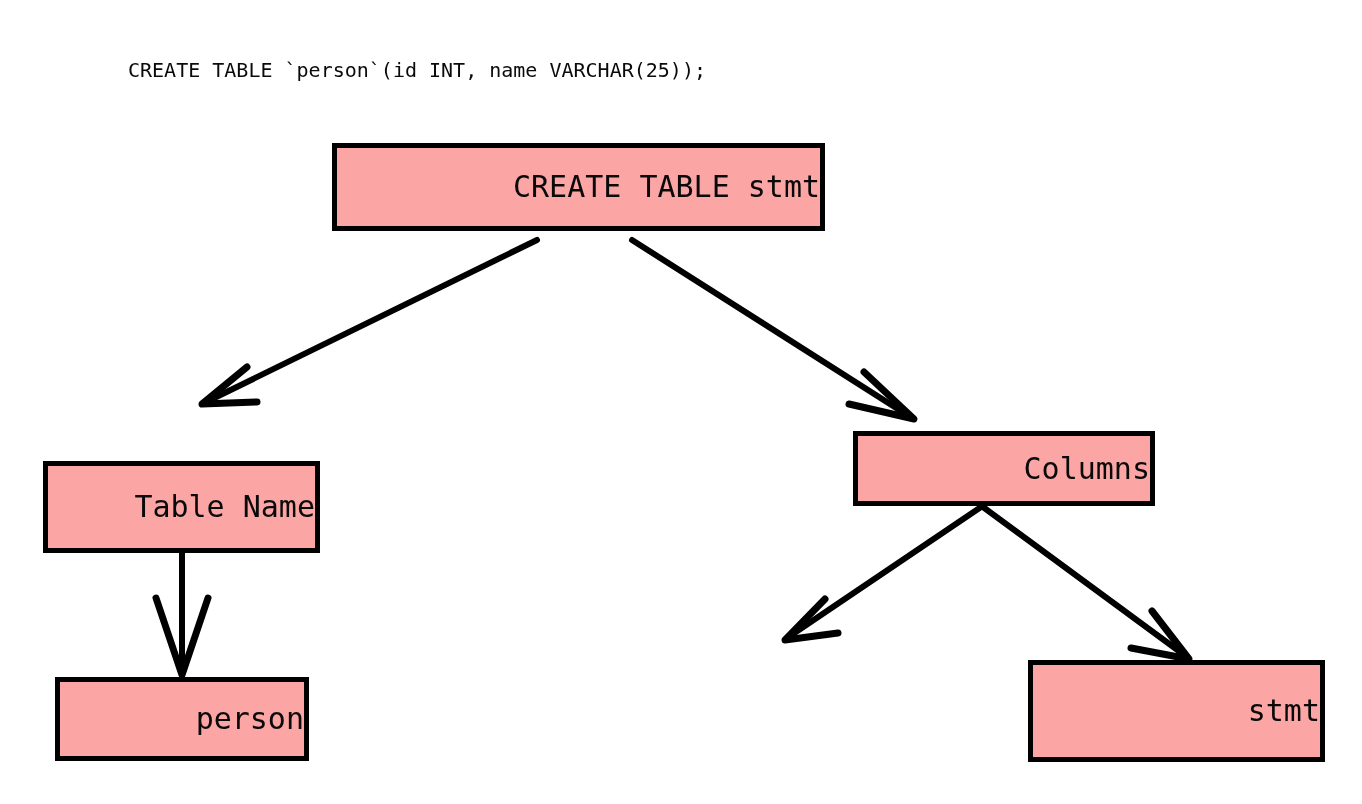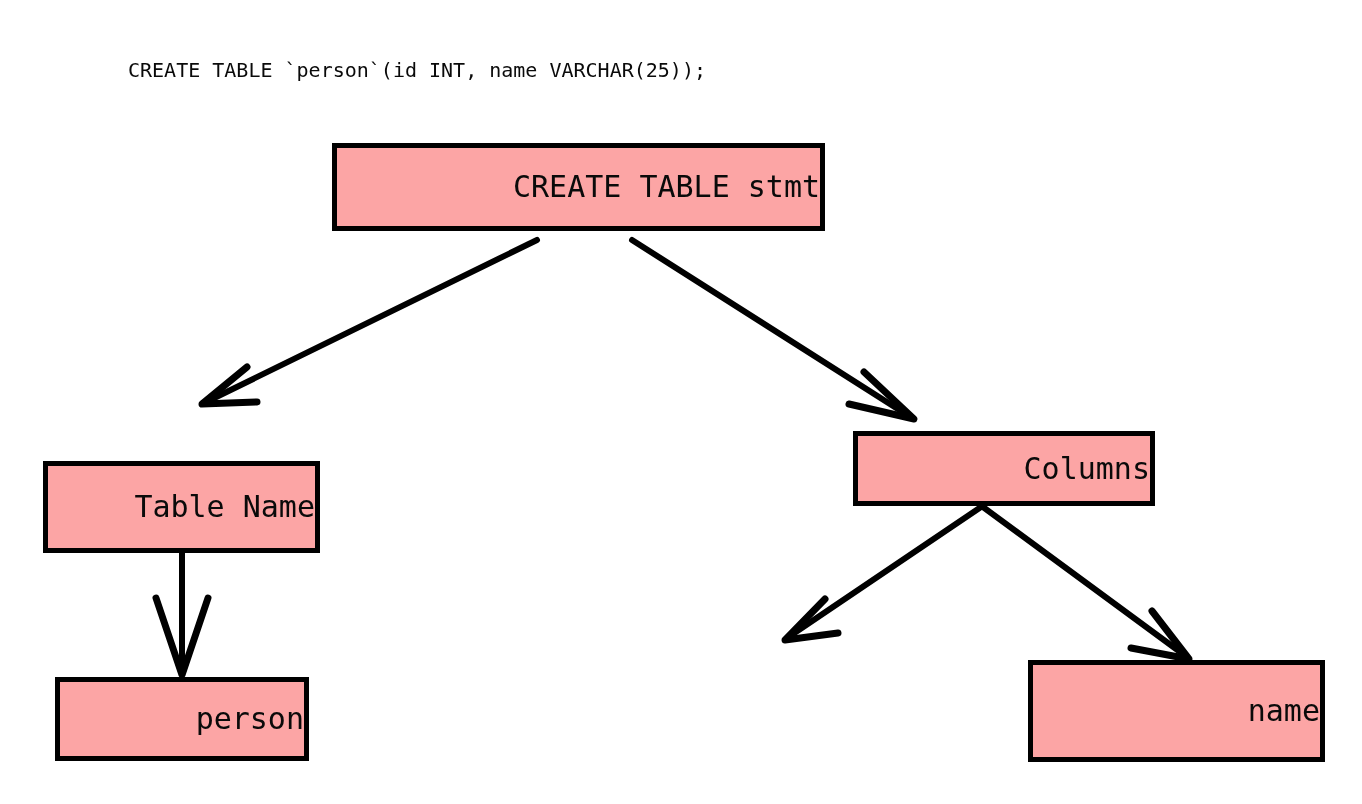--- a/index.html
+++ b/index.html
@@ -113,16 +113,16 @@
   <div class="node" id="node-person">
     <span class="line">person</span>
   </div>
 
   <div class="node" id="node-columns">
     <span class="line">Columns</span>
   </div>
 
 
   <div class="node" id="node-name">
-    <span class="line">name</span>
+    <span class="line">stmt</span>
   </div>
 
 </div>
 
 </body></html>

